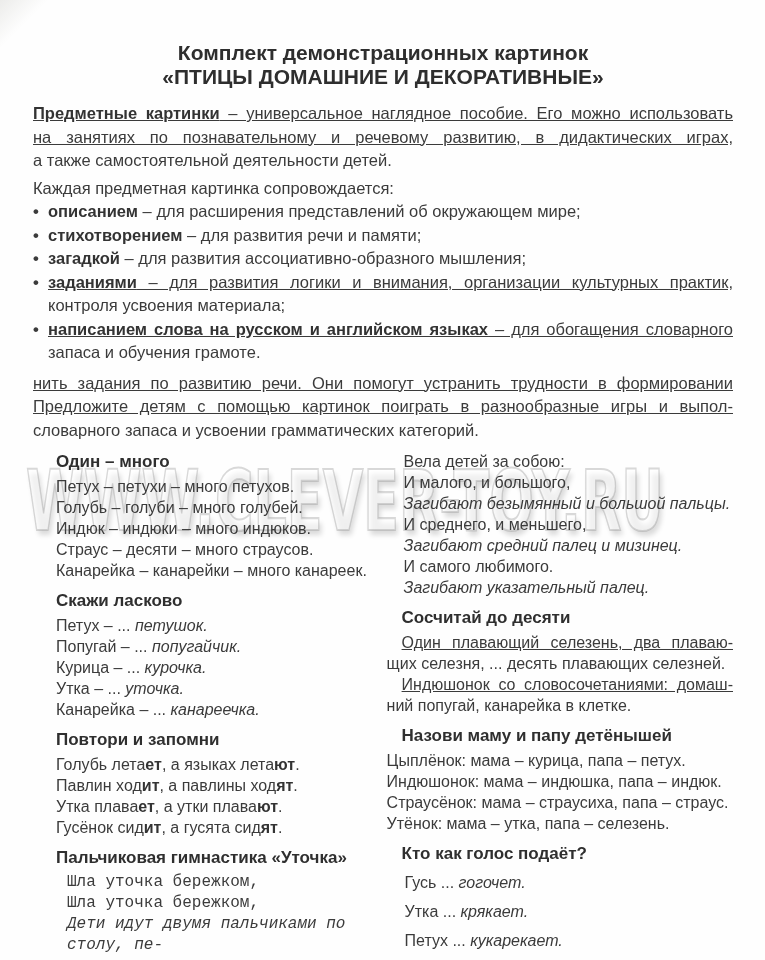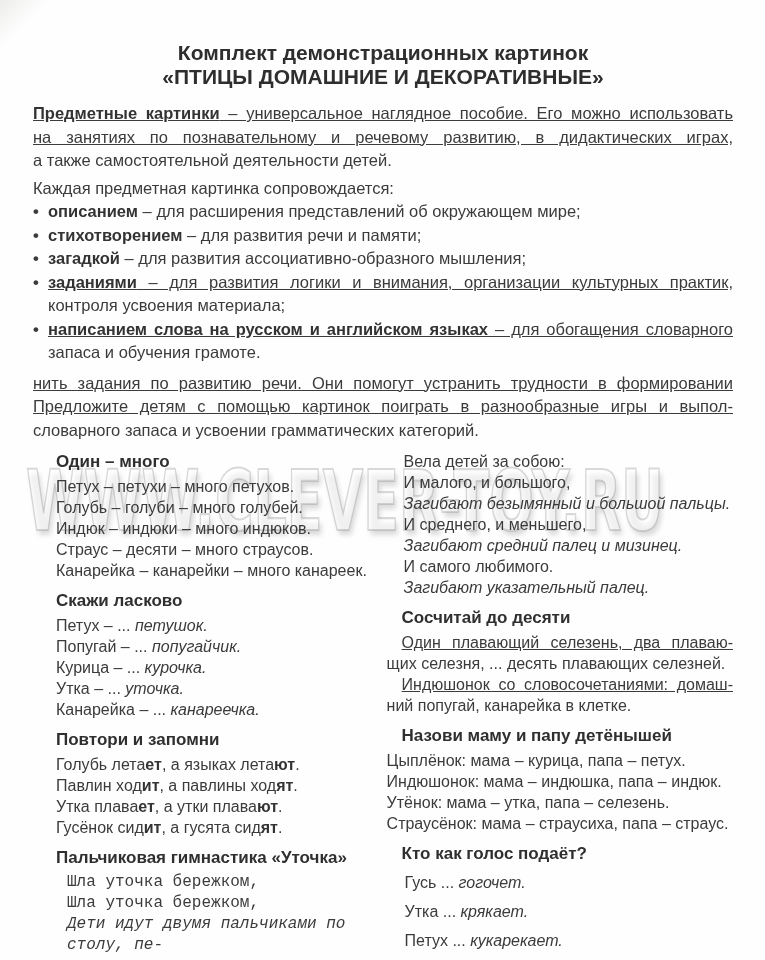--- a/index.html
+++ b/index.html
@@ -197,22 +197,22 @@
 
         <h3 class="sec">Сосчитай до десяти</h3>
         <div class="line ind jl">Один плавающий селезень, два плаваю-</div>
         <div class="line">щих селезня, ... десять плавающих селезней.</div>
         <div class="line ind jl">Индюшонок со словосочетаниями: домаш-</div>
         <div class="line">ний попугай, канарейка в клетке.</div>
 
         <h3 class="sec">Назови маму и папу детёнышей</h3>
         <div class="line">Цыплёнок: мама – курица, папа – петух.</div>
         <div class="line">Индюшонок: мама – индюшка, папа – индюк.</div>
+        <div class="line">Страусёнок: мама – страусиха, папа – страус.</div>
         <div class="line">Утёнок: мама – утка, папа – селезень.</div>
-        <div class="line">Страусёнок: мама – страусиха, папа – страус.</div>
 
         <h3 class="sec">Кто как голос подаёт?</h3>
         <div class="line kv"><span>Гусь ... </span><i>гогочет.</i></div>
         <div class="line kv"><span>Утка ... </span><i>крякает.</i></div>
         <div class="line kv"><span>Петух ... </span><i>кукарекает.</i></div>
         <div class="line kv"><span>Канарейка ... </span><i>поёт.</i></div>
 
         <div class="closing">Желаем успехов!</div>
 
       </div>

